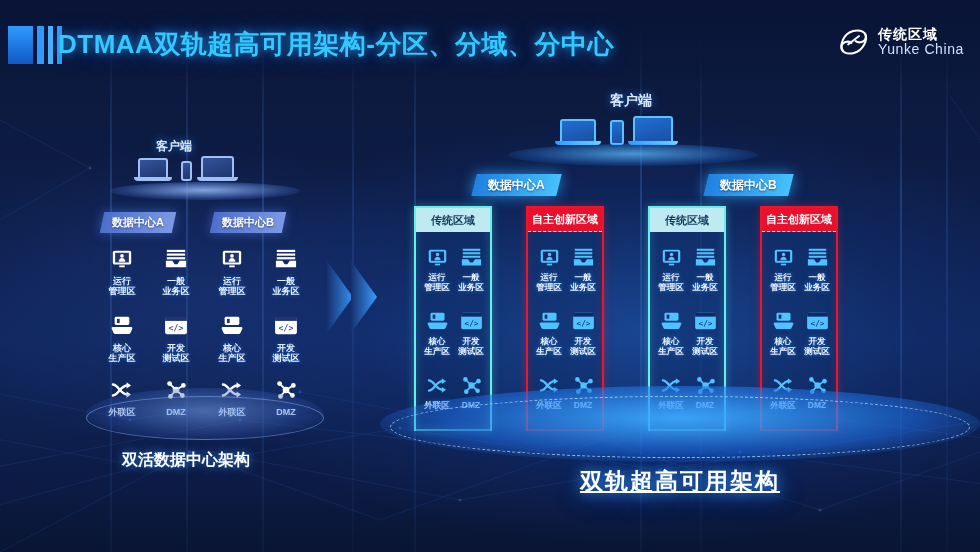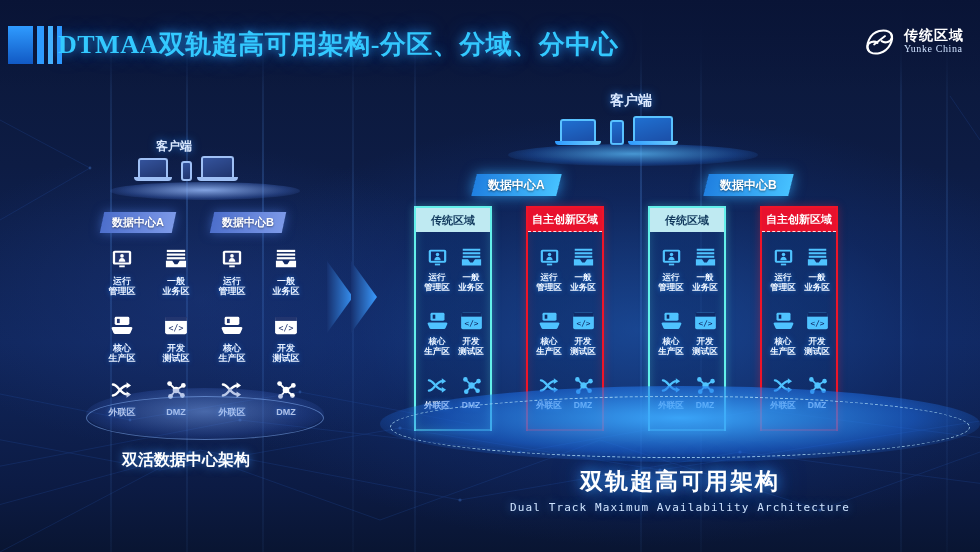--- a/index.html
+++ b/index.html
@@ -20,40 +20,39 @@
   
   .mesh { position:absolute; inset:0; opacity:.55; }
   .vbeam {
     position:absolute; top:0; bottom:0; width:2px;
     background:linear-gradient(180deg, rgba(90,160,255,0) 0%, rgba(90,160,255,.22) 35%, rgba(90,160,255,.05) 100%);
   }
   
   #header {
     position:absolute; left:0; top:0; width:980px; height:88px;
     background:linear-gradient(180deg, rgba(9,20,54,.95) 0%, rgba(10,22,58,.72) 60%, rgba(10,22,58,0) 100%);
-    font-family:Liberation Serif, serif;
   }
   .hdr-bars { position:absolute; left:8px; top:26px; display:flex; align-items:flex-end; gap:4px; }
   .hdr-bars i { display:block; background:#1e7bf0; }
   .hdr-bars i:nth-child(1){ width:25px; height:38px; background:linear-gradient(180deg,#2f9bff,#1159c4); }
   .hdr-bars i:nth-child(2){ width:7px;  height:38px; background:#2f9bff; }
   .hdr-bars i:nth-child(3){ width:5px;  height:38px; background:#49b4ff; }
   .hdr-bars i:nth-child(4){ width:5px;  height:38px; background:#2f9bff; }
   #page-title {
     position:absolute; left:58px; top:27px;
     font-size:26px; font-weight:bold; letter-spacing:.5px;
     color:#33c9ff;
     text-shadow:0 0 10px rgba(40,170,255,.75), 0 0 22px rgba(30,120,255,.45);
     white-space:nowrap;
   }
   #logo { position:absolute; right:16px; top:26px; display:flex; align-items:center; gap:7px; }
   .logo-mark { width:34px; height:32px; }
   .logo-txt { line-height:1.05; }
   .logo-cn { font-size:14px; font-weight:bold; color:#ffffff; letter-spacing:1px; }
-  .logo-en { font-size:10px; color:#cfe2ff; letter-spacing:.6px; }
+  .logo-en { font-size:14px; color:#cfe2ff; letter-spacing:.6px; }
 
   
   .cl-label {
     position:absolute; color:#dbe9ff; font-size:13px; font-weight:bold;
     text-shadow:0 0 8px rgba(40,140,255,.7); white-space:nowrap;
   }
   
   .devices { position:absolute; display:flex; align-items:flex-end; gap:9px; }
   .laptop { position:relative; }
   .laptop .scr {
@@ -127,20 +126,21 @@
   .rz { position:absolute; width:36px; text-align:center; }
   .rz .ico { height:26px; display:flex; align-items:center; justify-content:center; }
   .rz .nm {
     margin-top:2px; font-size:8.5px; line-height:1.2; color:#eef5ff; font-weight:bold;
     text-shadow:0 0 5px rgba(40,140,250,.75);
   }
   #right-cap { position:absolute; left:0; right:0; text-align:center; }
   #right-cap .cn {
     font-size:23px; font-weight:bold; color:#ffffff; letter-spacing:2px;
     text-shadow:0 0 14px rgba(60,160,255,.9), 0 0 28px rgba(30,110,255,.5);
+    text-decoration:underline;
   }
   #right-cap .en {
     margin-top:4px; font-size:11px; letter-spacing:1.1px; color:#cfe4ff;
     font-family:"DejaVu Sans Mono","Liberation Mono",monospace;
     text-shadow:0 0 8px rgba(60,150,255,.6);
   }
 </style>
 </head>
 <body>
 
@@ -774,17 +774,16 @@
       </div>
     </div>
 
     <div class="ellipse" style="left:-20px; top:308px; width:600px; height:76px;
                 background:radial-gradient(ellipse at 50% 42%, rgba(60,170,255,.95), rgba(30,110,230,.55) 55%, rgba(15,60,170,0) 80%);"></div>
     <div class="ellipse" style="left:-10px; top:318px; width:580px; height:62px;
                 border:1.5px dashed rgba(190,235,255,.75);"></div>
 
     <div id="right-cap" style="top:388px;">
       <div class="cn">双轨超高可用架构</div>
-      <div class="en">Dual Track Maximum Availability Architecture</div>
     </div>
   </div>
 
 </div>
 
 </body></html>

